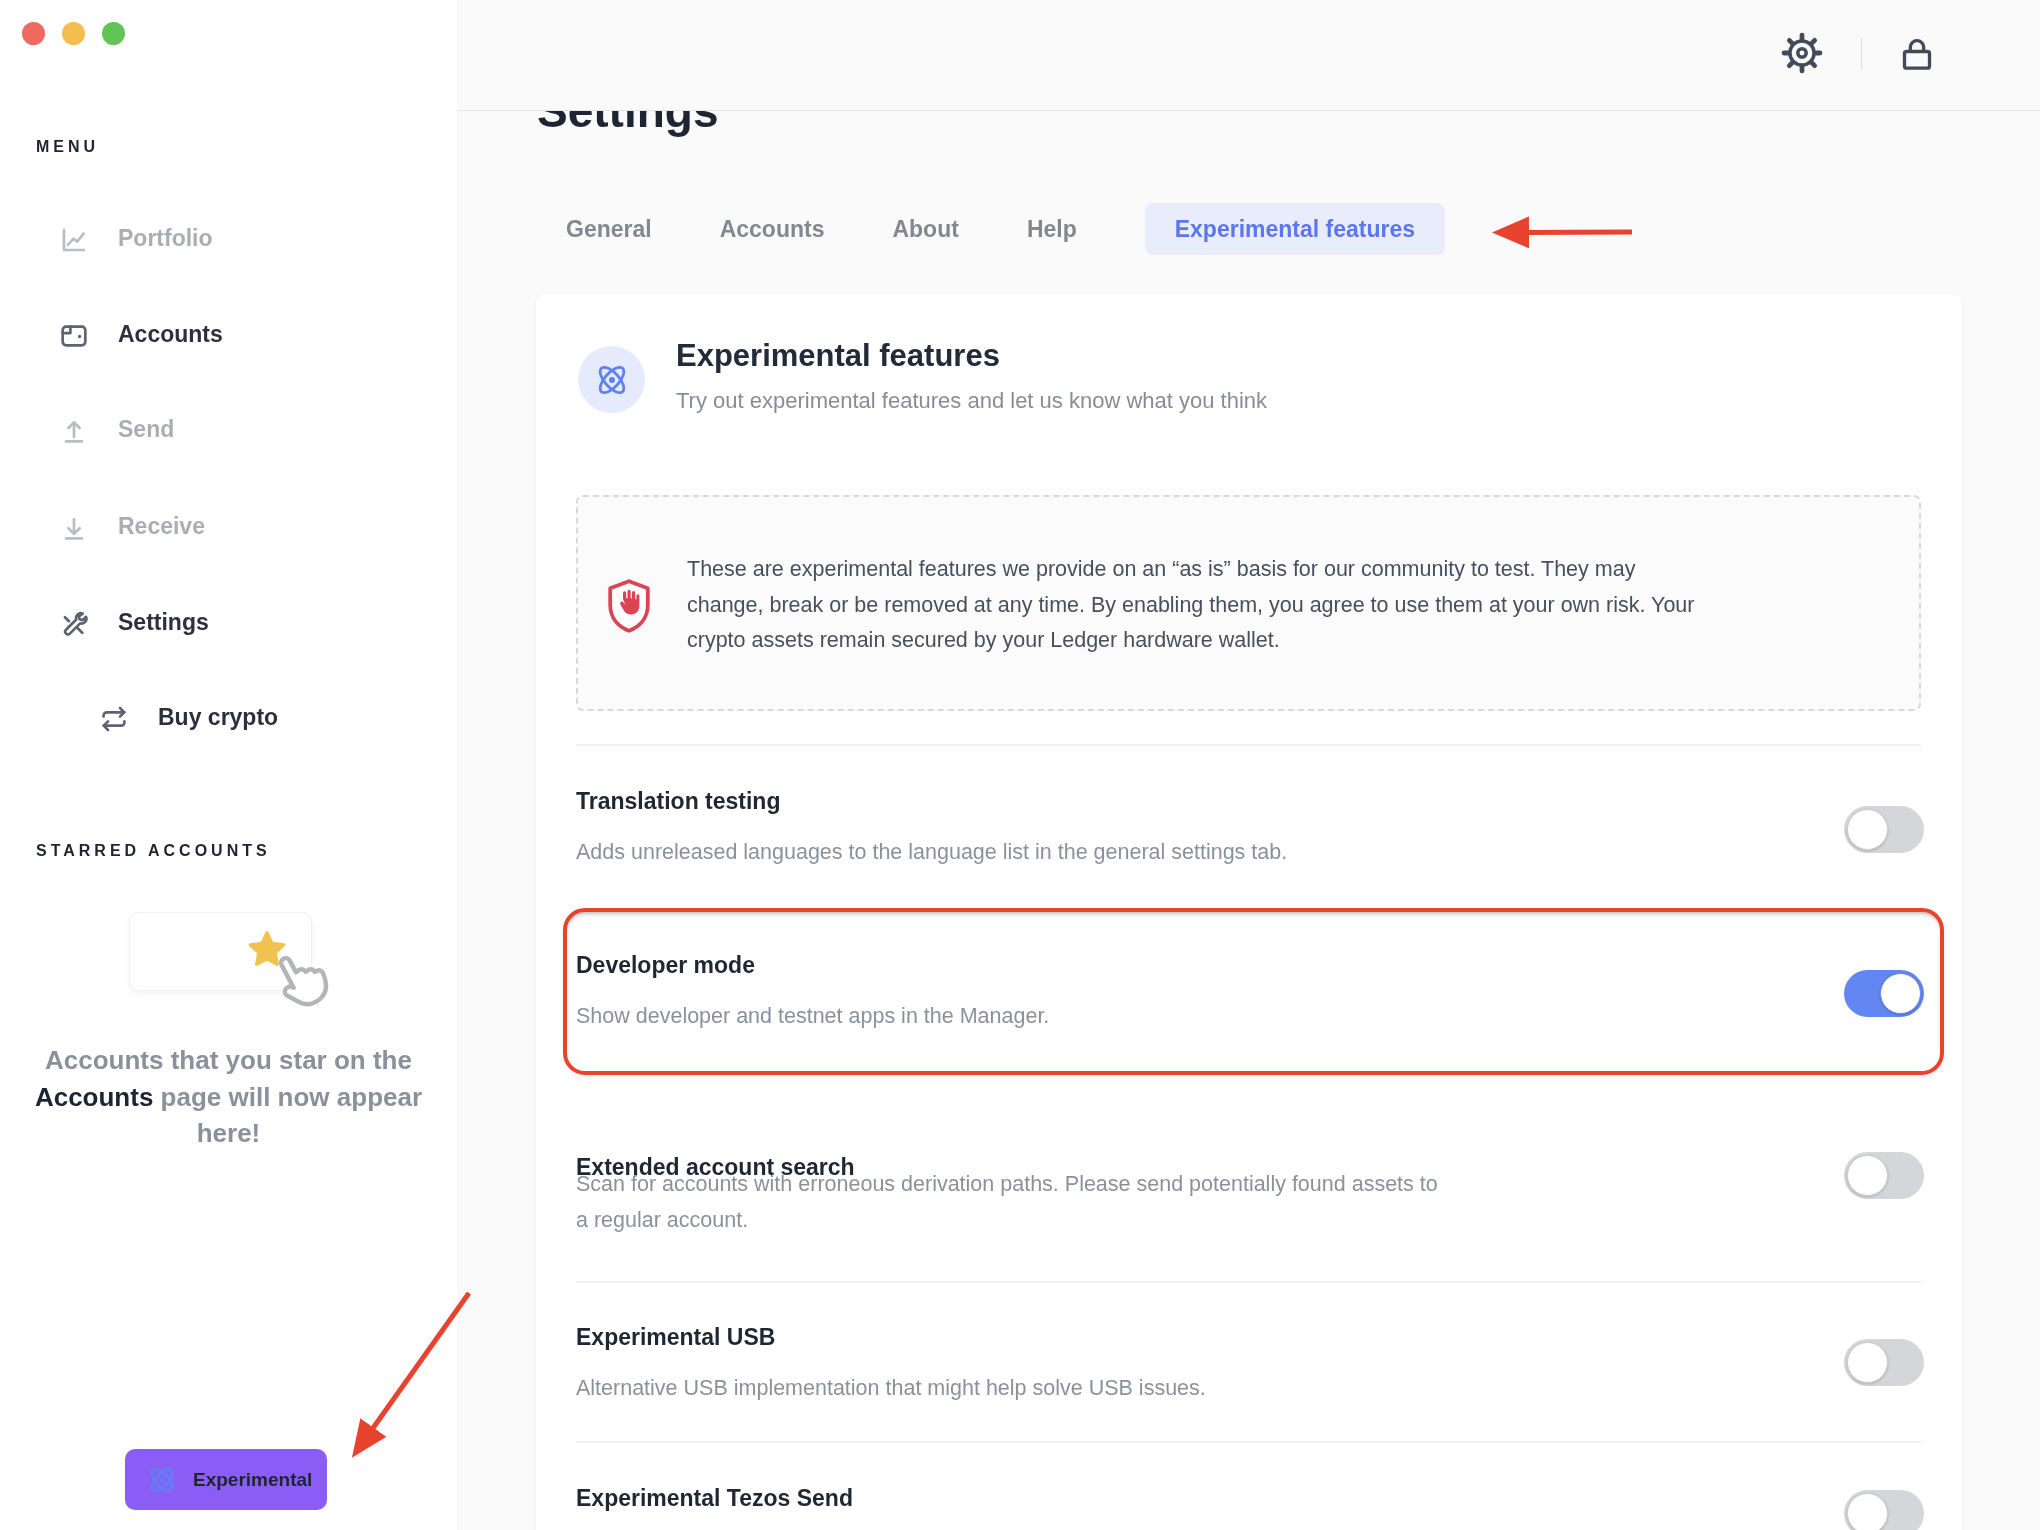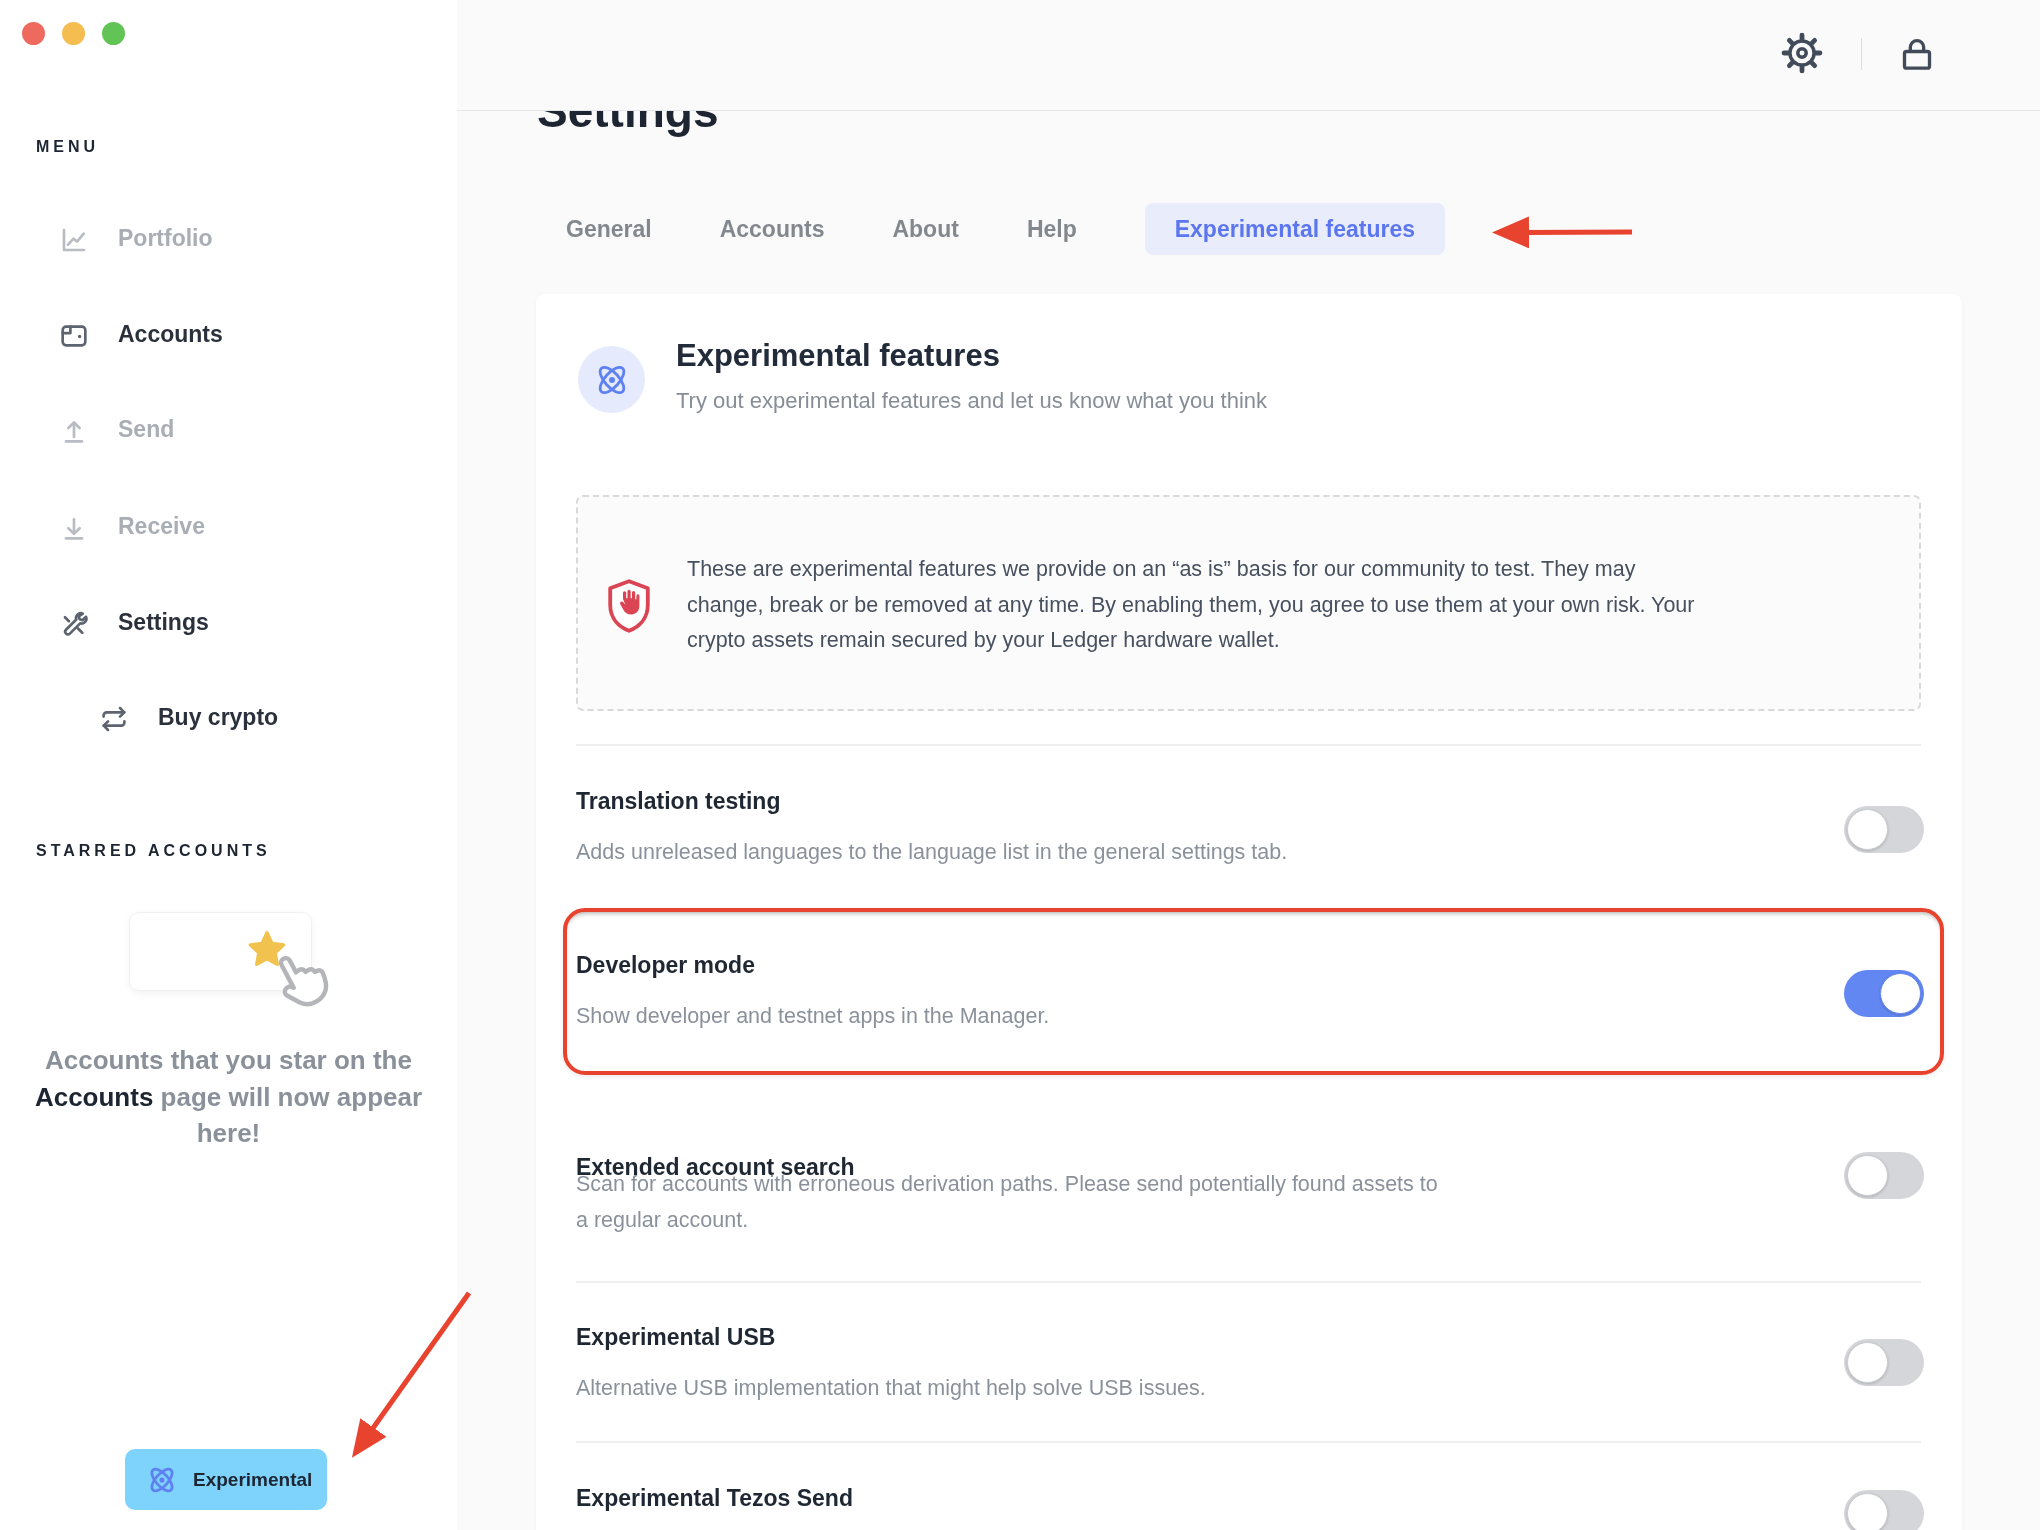--- a/index.html
+++ b/index.html
@@ -23,21 +23,21 @@
   #star-illustration { position:absolute; left:129px; top:912px; width:183px; height:79px;
     background:#fff; border:1px solid #f0f0f1; border-radius:10px;
     box-shadow:0 3px 8px rgba(0,0,0,0.05); }
   #star-icon { position:absolute; left:247px; top:929px; z-index:2; }
   #hand-icon { position:absolute; left:262px; top:942px; z-index:2; transform:rotate(-28deg); }
   #starred-caption { position:absolute; left:20px; top:1042px; width:417px; text-align:center;
     font-size:26px; line-height:36.5px; font-weight:700; color:#8b919b; }
   #starred-caption .cap-bold { color:#1d2532; }
 
   #experimental-badge { position:absolute; left:125px; top:1449px; width:202px; height:61px;
-    background:#7dd3fc; border-radius:10px; display:flex; align-items:center; gap:13px;
+    background:#8b5cf6; border-radius:10px; display:flex; align-items:center; gap:13px;
     padding-left:19px; cursor:pointer; }
   #experimental-badge .badge-label { font-size:19px; font-weight:700; color:#1e2532; }
 
   
   #main { position:absolute; left:457px; top:0; width:1583px; height:1530px; background:#fafafa; }
   #topbar { position:absolute; left:0; top:0; width:1583px; height:111px; background:#fafafa;
     border-bottom:1px solid #e5e5e6; z-index:10; }
   #gear-btn { position:absolute; left:1323px; top:31px; width:44px; height:44px; cursor:pointer; }
   #topbar-divider { position:absolute; left:1404px; top:38px; width:1px; height:32px; background:#dcdcde; }
   #lock-btn { position:absolute; left:1440px; top:33px; width:40px; height:42px; cursor:pointer; }

